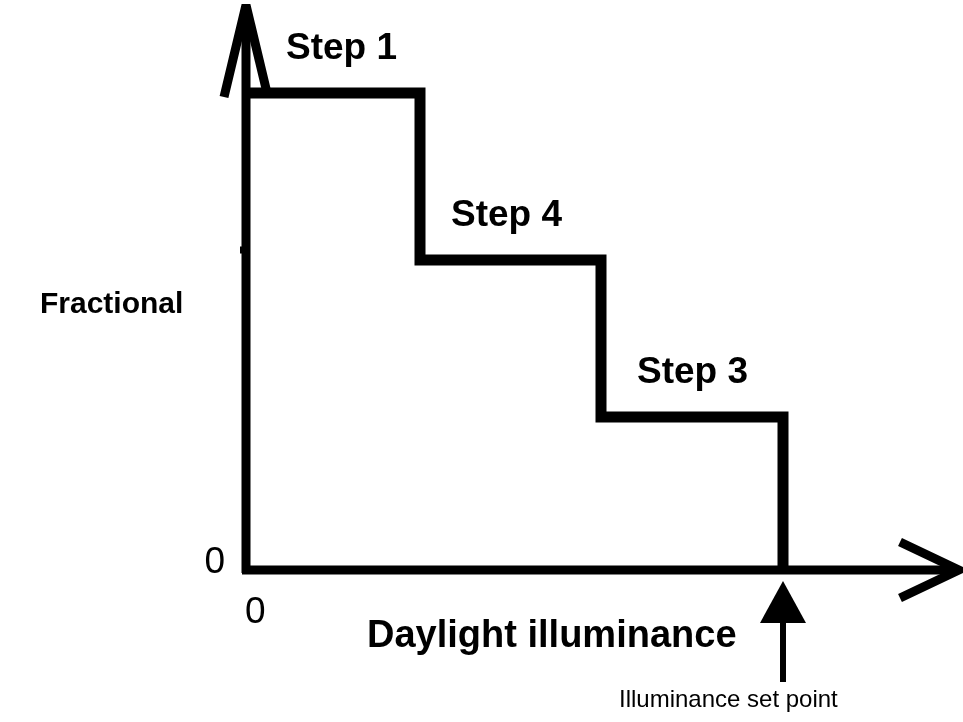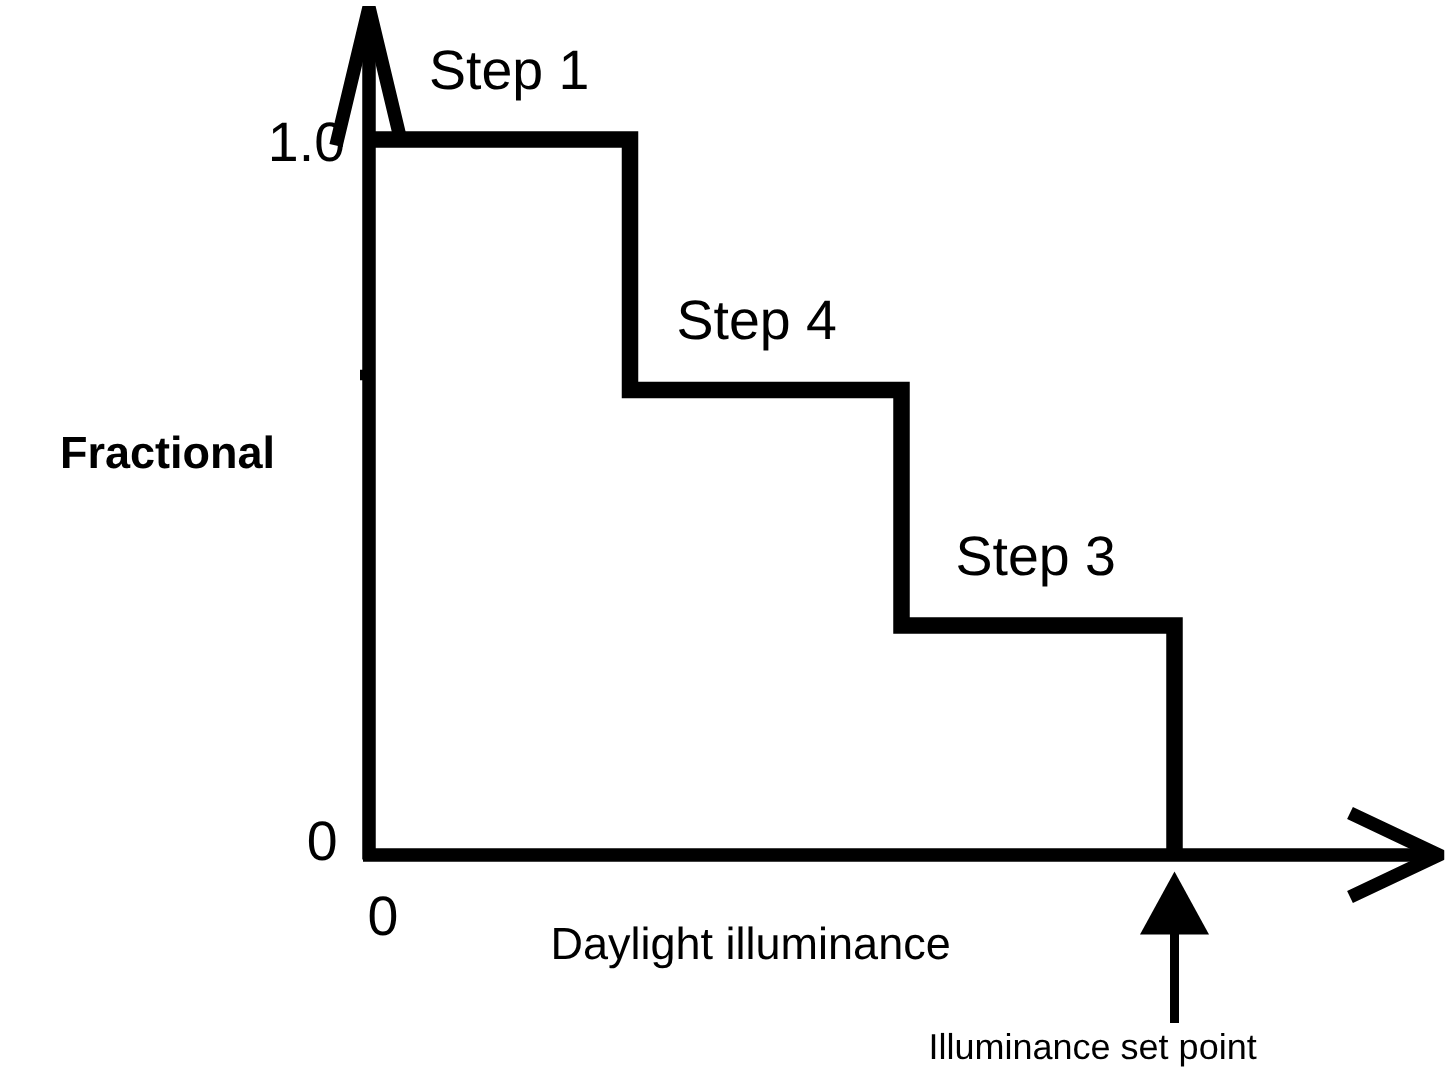--- a/index.html
+++ b/index.html
@@ -27,29 +27,29 @@
     height: 722px;
   }
   .lbl {
     position: absolute;
     white-space: nowrap;
     line-height: 1;
     color: #000000;
   }
   .lbl-step {
     font-size: 37px;
-    font-weight: 400;
+    font-weight: 700;
   }
   .lbl-tick {
     font-size: 37px;
     font-weight: 400;
   }
   .lbl-axis-title {
-    font-size: 30px;
-    font-weight: 400;
+    font-size: 38px;
+    font-weight: 700;
   }
   .lbl-annot {
     font-size: 24px;
     font-weight: 400;
   }
   #ylabel {
     font-size: 30px;
     font-weight: 700;
     line-height: 1.32;
     padding-left: 40px;
@@ -79,21 +79,20 @@
       <line x1="783" y1="682" x2="783" y2="600" stroke="#000000" stroke-width="6"></line>
       <polygon points="783,581 806,623 760,623" fill="#000000"></polygon>
     </g>
 
   </svg>
 
   <div class="lbl" id="ylabel" style="left:0px; top:283px; width:230px;">
     <span>Fractional</span>
   </div>
 
-  <div class="lbl lbl-tick" style="left:130px; top:76px; width:100px; text-align:right;">1.0</div>
 
   <div class="lbl lbl-tick" style="left:125px; top:542px; width:100px; text-align:right;">0</div>
 
   <div class="lbl lbl-tick" style="left:245px; top:592px;">0</div>
 
   <div class="lbl lbl-axis-title" style="left:367px; top:615px;">Daylight illuminance</div>
 
   <div class="lbl lbl-step" style="left:286px; top:28px;">Step 1</div>
 
   <div class="lbl lbl-step" style="left:451px; top:195px;">Step 4</div>

